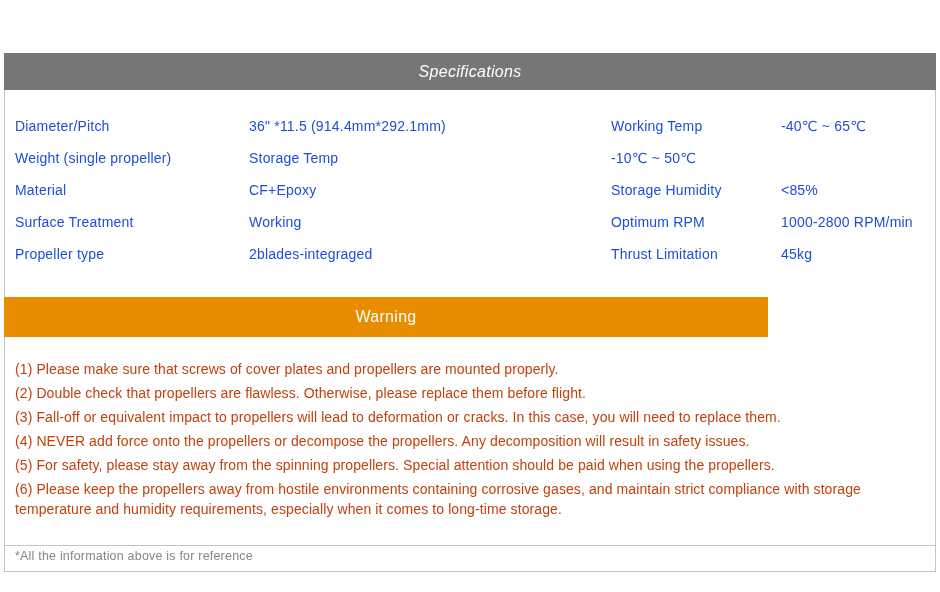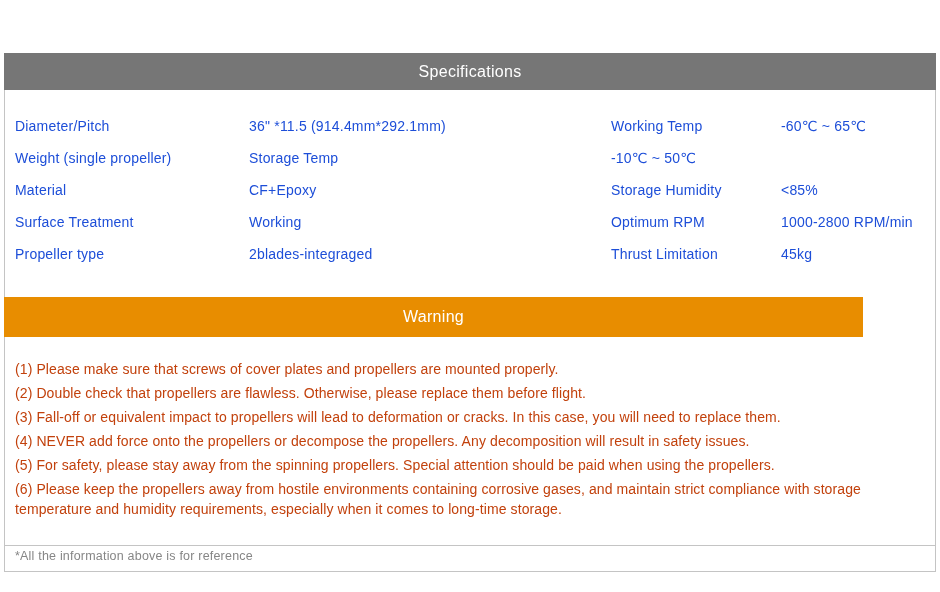--- a/index.html
+++ b/index.html
@@ -16,22 +16,22 @@
     border: 1px solid #c4c4c4;
     background: #ffffff;
   }
   .band {
     width: 100%;
     display: flex; align-items: center; justify-content: center;
     color: #ffffff;
     font-size: 16px;
     letter-spacing: 0.3px;
   }
-  .band.gray { height: 37px; background: #767676; margin-top: -1px; margin-left: -1px; margin-right: -1px; width: 932px; }
-  .band.orange { height: 40px; background: #e88d00; margin-left: -1px; width: 859px; }
+  .band.gray { height: 37px; background: #767676; margin-top: -1px; margin-left: -1px; margin-right: -1px; width: 932px; font-style: italic; }
+  .band.orange { height: 40px; background: #e88d00; margin-left: -1px; width: 764px; }
   .spec-body {
     height: 207px;
     padding-top: 20px;
   }
   .spec-row {
     display: grid;
     grid-template-columns: 234px 362px 170px 1fr;
     padding-left: 10px;
     height: 32px;
     align-items: center;
@@ -69,21 +69,21 @@
   <div class="band gray">
     <span>Specifications</span>
   </div>
 
   <div class="spec-body">
 
   <div class="spec-row">
         <div>Diameter/Pitch</div>
         <div>36" *11.5 (914.4mm*292.1mm)</div>
         <div>Working Temp</div>
-        <div>-60℃ ~ 65℃</div>
+        <div>-40℃ ~ 65℃</div>
       </div>
       <div class="spec-row">
         <div>Weight (single propeller)</div>
         <div>Storage Temp</div>
         <div>-10℃ ~ 50℃</div>
       </div>
       <div class="spec-row">
         <div>Material</div>
         <div>CF+Epoxy</div>
         <div>Storage Humidity</div>

